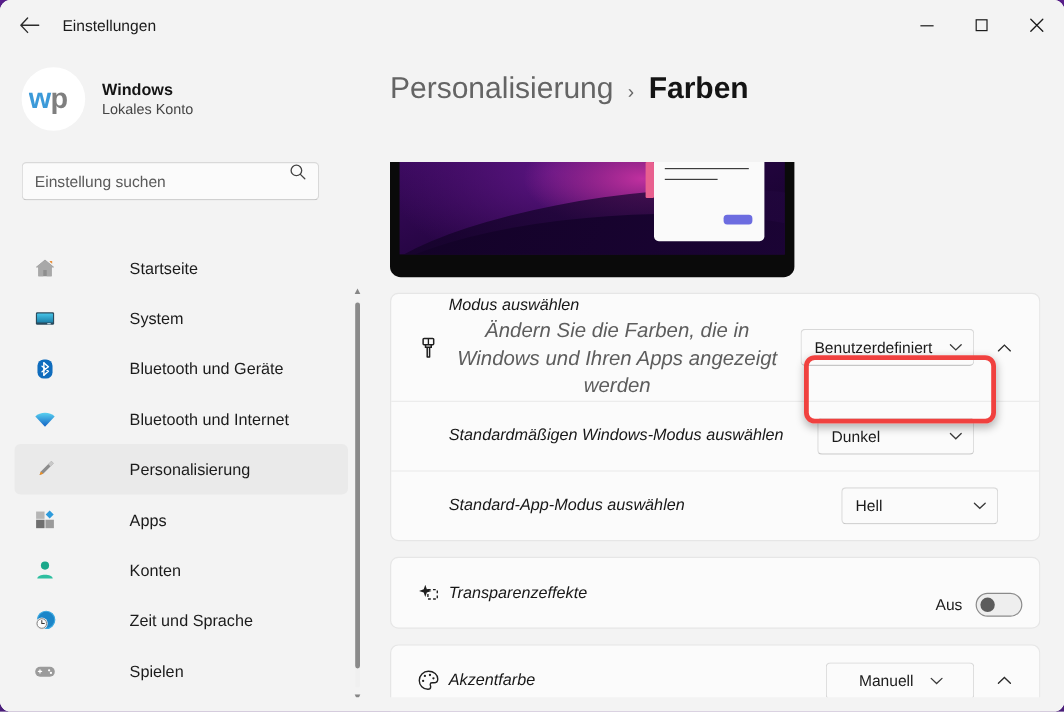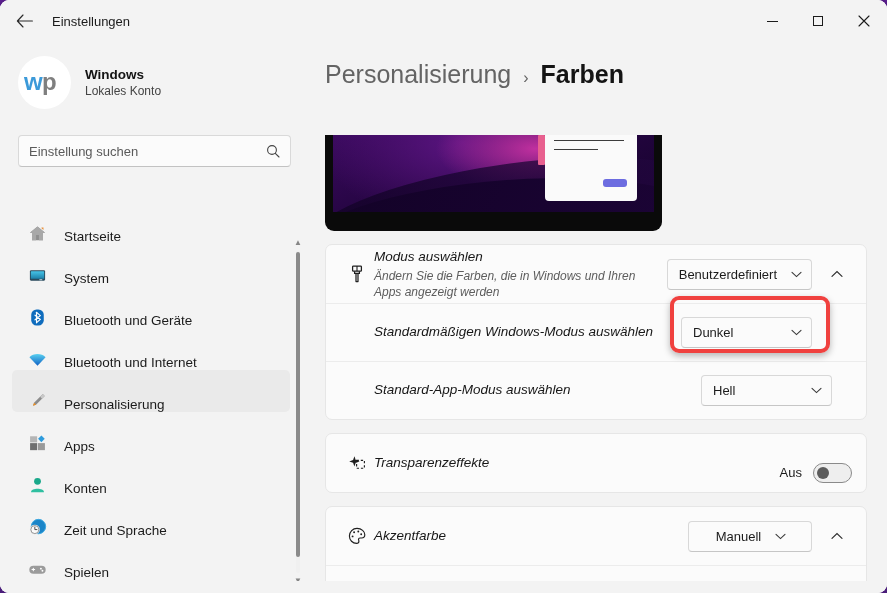--- a/index.html
+++ b/index.html
@@ -72,45 +72,46 @@
     background:#ffffff;
     display:flex; align-items:center; justify-content:center;
     overflow:hidden;
   }
   .profile-text { margin-left:14px; }
   .profile-name { font-size:13.5px; font-weight:bold; color:#141414; }
   .profile-sub  { font-size:12px; color:#444; margin-top:2px;text-align:center; }
 
   .searchbox {
     margin:26px 0 0 18px;
-    width:273px; height:32px;
+    width:248px; height:32px;
     background:#fbfbfb;
     border:1px solid #d9d9d9;
     border-bottom-color:#c2c2c2;
     border-radius:4px;
-    display:flex; align-items:center;
+    display:flex; 
     padding:0 10px;
   }
   .searchbox input {
     flex:1; border:none; outline:none; background:transparent;
     font-family:"Liberation Sans", sans-serif; font-size:13px; color:#1a1a1a;
   }
   .searchbox input::placeholder { color:#5a5a5a; }
   .search-ico { color:#444; display:flex; }
 
   .navlist {
     position:absolute; top:160px; left:0; width:300px; bottom:6px;
     overflow:hidden;
   }
   .navitem {
     position:relative;
     height:42px; margin:0 10px 0 12px;
-    display:flex; align-items:flex-end;
+    display:flex; align-items:center;
     border-radius:5px;
     padding-left:14px;
+    gap:44px;
   }
   .navitem.active { background:#eaeaea; }
   .navitem.active::before {
     content:""; position:absolute; left:-6px; top:11px;
     width:3px; height:18px; background:#6b4fd8; border-radius:2px;
   }
   .nav-ico { width:22px; height:22px; display:flex; align-items:center; justify-content:center; }
   .nav-label { margin-left:16px; font-size:13.5px; color:#1b1b1b; }
 
   
@@ -189,21 +190,21 @@
   }
   .row {
     display:flex; align-items:center;
     padding:0 14px;
     min-height:58px;
   }
   .row.sub { border-top:1px solid #ececec; }
   .row-ico { width:34px; flex:0 0 34px; display:flex; align-items:center; justify-content:center; color:#1f1f1f; }
   .row-text { flex:1; padding-right:12px;font-style:italic; }
   .row-title { font-size:13.5px; color:#171717; line-height:1.35; }
-  .row-desc  { font-size:12px; color:#5d5d5d; line-height:1.35; margin-top:2px; }
+  .row-desc  { font-size:17px; color:#5d5d5d; line-height:1.35; margin-top:2px;text-align:center; }
 
   .combo {
     height:31px; min-width:90px;
     background:#fbfbfb;
     border:1px solid #d8d8d8;
     border-bottom-color:#c6c6c6;
     border-radius:4px;
     display:flex; align-items:center; justify-content:space-between;
     padding:0 9px 0 11px;
     font-size:13px; color:#1b1b1b;

